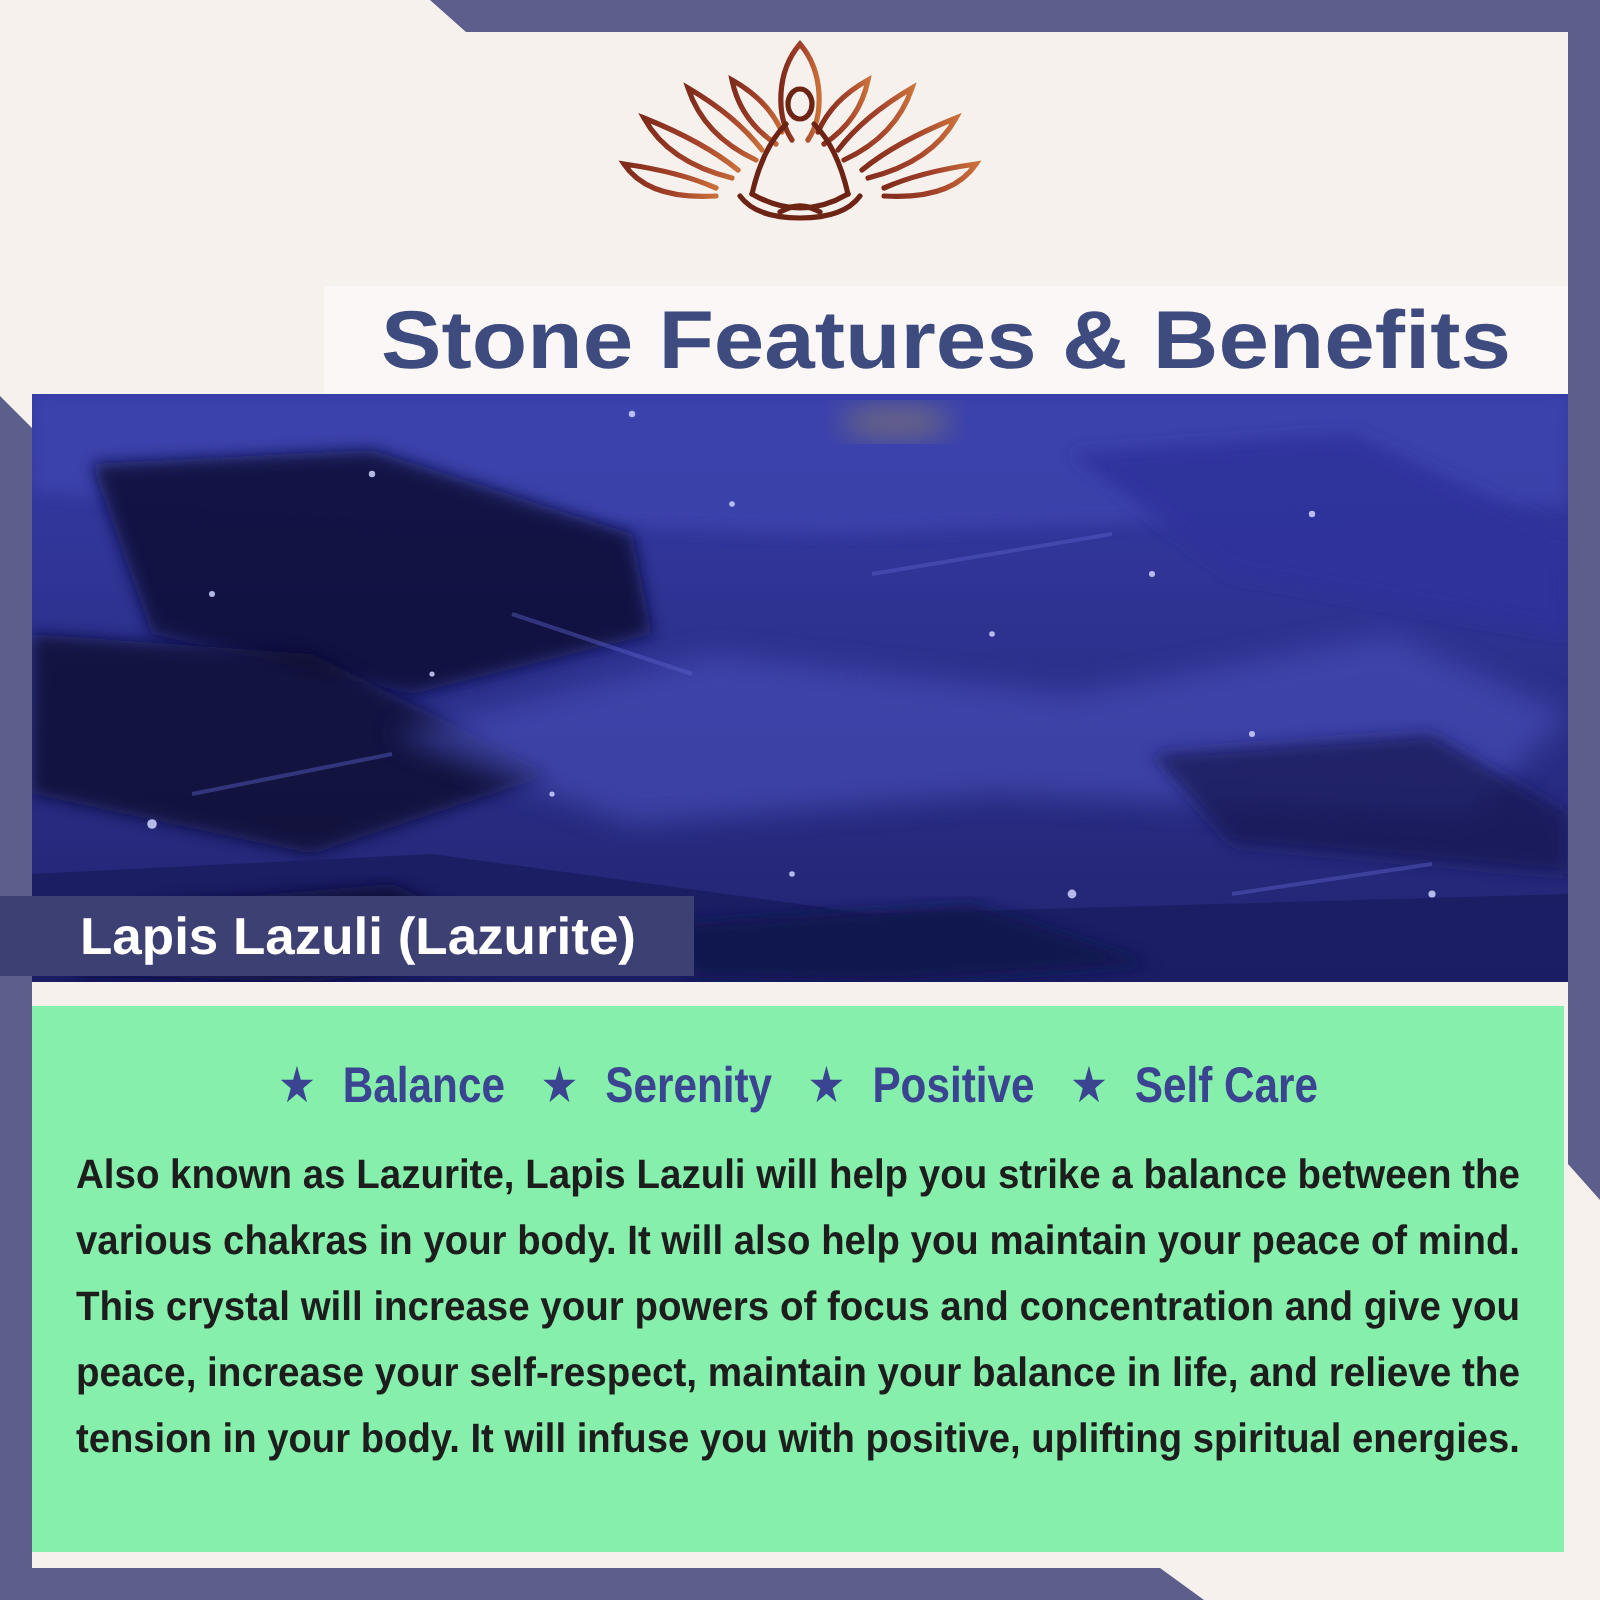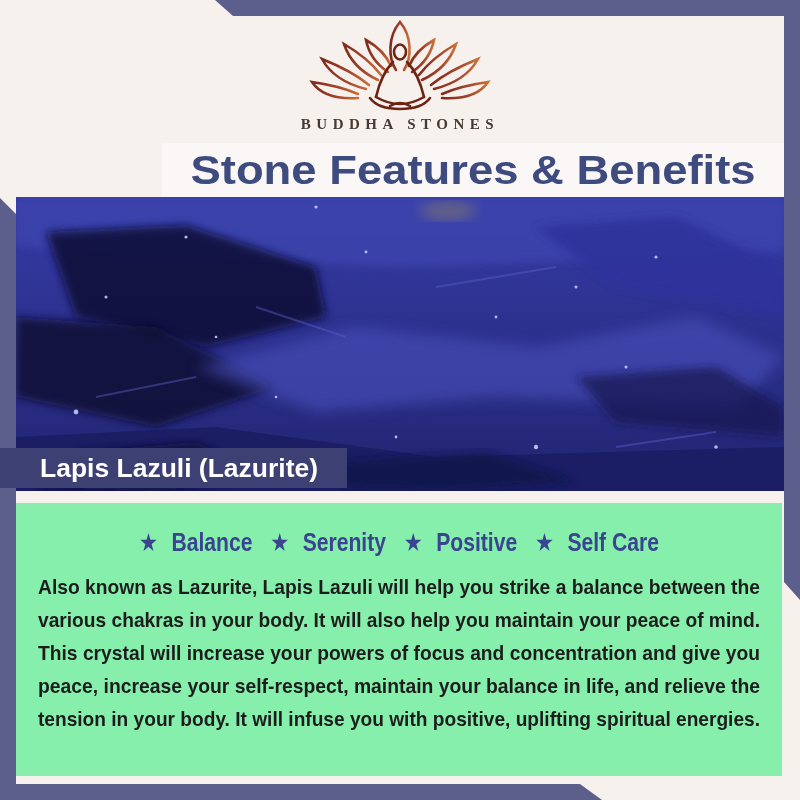--- a/index.html
+++ b/index.html
@@ -123,21 +123,20 @@
     <g stroke="#6d2414" stroke-width="2.6" fill="none" stroke-linecap="round">
       <ellipse cx="100" cy="38" rx="6" ry="7.5"></ellipse>
       <path d="M93,48 C84,57 79,70 76,83"></path>
       <path d="M107,48 C116,57 121,70 124,83"></path>
       <path d="M70,84 Q78,95 100,95 Q122,95 130,84"></path>
       <path d="M76,83 Q88,90 100,90 Q112,90 124,83"></path>
       <path d="M90,92 Q100,86 110,92"></path>
     </g>
   </svg>
 
-  <div class="abs brand-name">BUDDHA STONES</div>
 
   <div class="abs name-band">
     <svg width="347" height="40" viewBox="0 0 347 40">
       <text x="40" y="29" textLength="278" lengthAdjust="spacingAndGlyphs" font-size="26" font-weight="bold" fill="#ffffff">Lapis Lazuli (Lazurite)</text>
     </svg>
   </div>
 
   <div class="abs header-band">
     <svg width="622" height="54" viewBox="0 0 622 54">
       <text x="311" y="41" text-anchor="middle" textLength="565" lengthAdjust="spacingAndGlyphs" font-size="41" font-weight="bold" fill="#3d4b7e">Stone Features &amp; Benefits</text>

